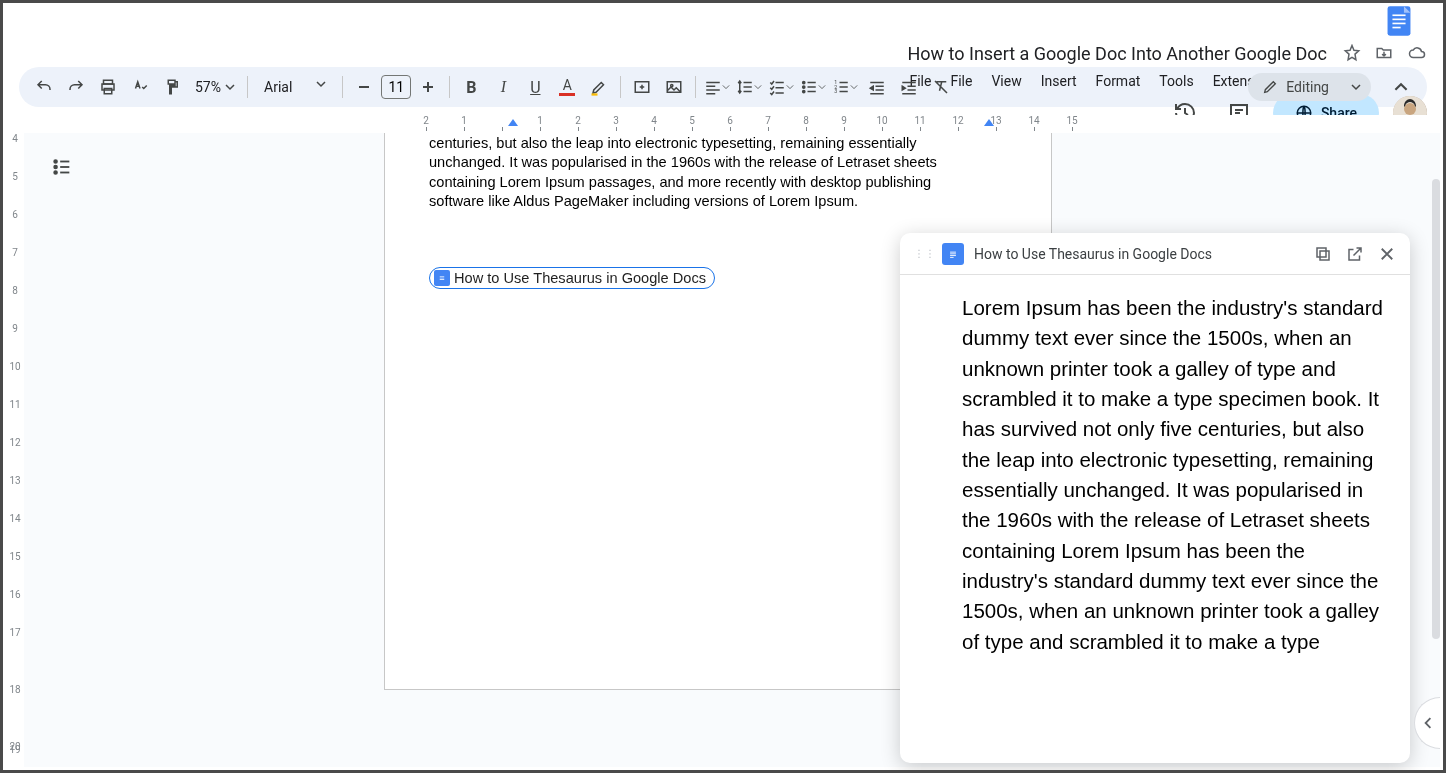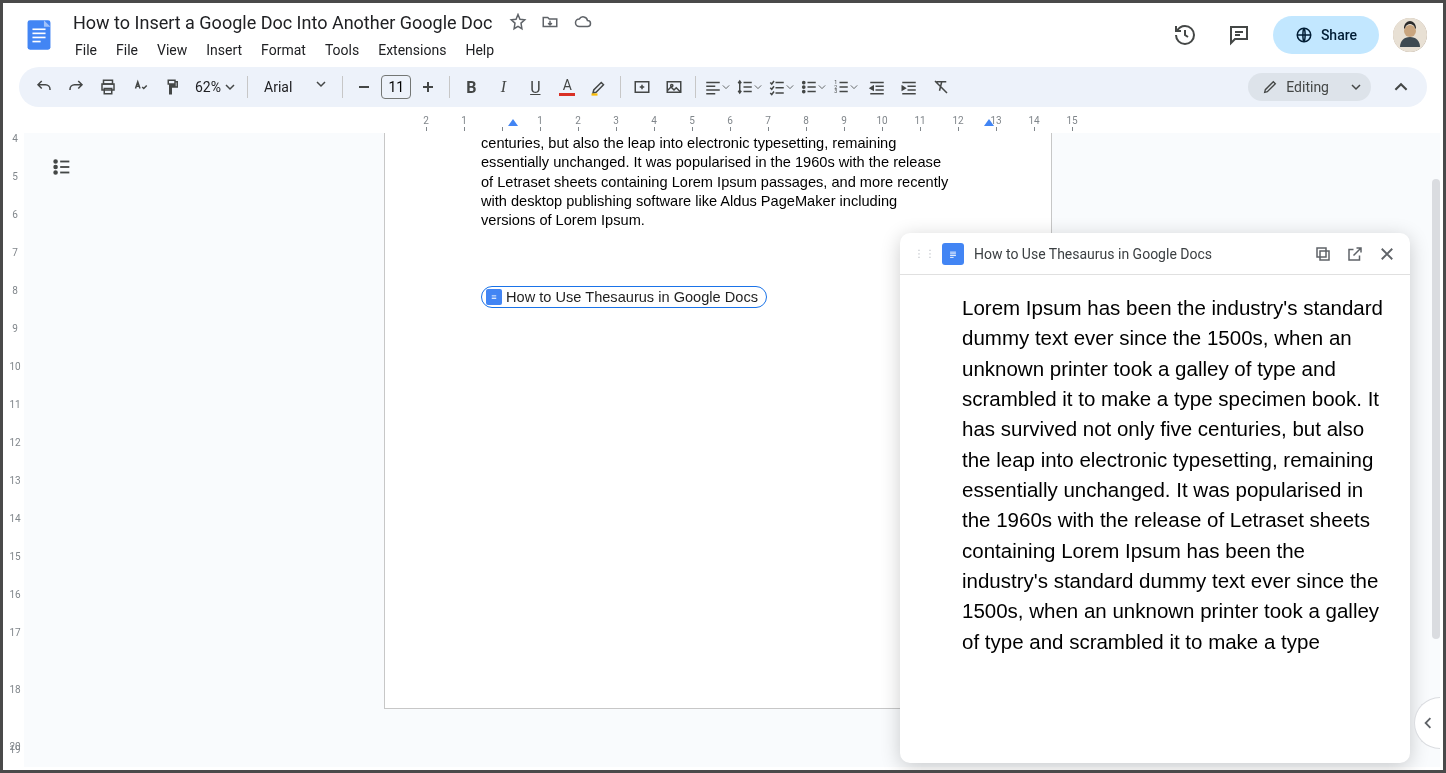--- a/index.html
+++ b/index.html
@@ -1,19 +1,19 @@
 <!DOCTYPE html>
 <html><head>
 <meta charset="utf-8">
 <style>
 * { box-sizing: border-box; margin: 0; padding: 0; }
 body { font-family: "Google Sans", Roboto, Arial, sans-serif; background: #fff; overflow: hidden; width: 1446px; height: 773px; position: relative; border: 3px solid #4a4a4a; }
 
 
-.header { height: 64px; display: flex; align-items: center; padding: 0 16px; background: #fff; }
+.header { height: 64px; display: flex; align-items: flex-end; padding: 0 16px; background: #fff; flex-direction: column; }
 .docs-logo { width: 40px; height: 40px; display: flex; align-items: center; justify-content: center; margin-right: 8px; }
 .docs-logo svg { width: 36px; height: 36px; }
 .title-area { flex: 1; }
 .title-row { display: flex; align-items: center; gap: 10px; height: 28px; }
 .doc-title { font-size: 18px; color: #202124; padding: 2px 6px; }
 .title-icons { display: flex; gap: 14px; align-items: center; }
 .title-icons span { color: #5f6368; display: flex; }
 .menu-row { display: flex; gap: 3px; margin-top: 2px; }
 .menu-item { font-size: 14px; color: #202124; padding: 4px 8px; border-radius: 4px; cursor: pointer; }
 .header-right { display: flex; align-items: center; gap: 14px; }
@@ -41,21 +41,21 @@
 .ruler-tick::before { content:''; position:absolute; left:50%; top:12px; width:1px; height:4px; background:#80868b; }
 .ruler-marker-left { position:absolute; left:471px; top:4px; width:0; height:0; border-left:5px solid transparent; border-right:5px solid transparent; border-bottom:7px solid #4285f4; }
 .ruler-marker-right { position:absolute; left:947px; top:4px; width:0; height:0; border-left:5px solid transparent; border-right:5px solid transparent; border-bottom:7px solid #4285f4; }
 
 
 .canvas-area { position: absolute; top: 130px; left: 3px; right: 3px; bottom: 3px; background: #f9fbfd; display: flex; }
 .ruler-v { width: 18px; background: #fff; font-size: 10px; color: #80868b; position: relative; }
 .ruler-v-tick { position:absolute; left:2px; width:14px; text-align:center; }
 .outline-btn { position: absolute; left: 40px; top: 18px; width: 32px; height: 32px; display:flex; align-items:center; justify-content:center; color:#444746; }
 .doc-scroll { flex:1; position:relative; overflow:hidden; }
-.page { position: absolute; left: 360px; top: -60px; width: 668px; background: #fff; border: 1px solid #c7c7c7; padding: 60px 96px 400px 96px; }
+.page { position: absolute; left: 360px; top: -60px; width: 668px; background: #fff; border: 1px solid #c7c7c7; padding: 60px 96px 400px 44px; }
 .body-text { font-family: Arial, sans-serif; font-size: 14.6px; color: #000; line-height: 1.32; }
 .chip { display: inline-flex; align-items: center; gap: 4px; background: #fff; border: 1.5px solid #1a73e8; border-radius: 12px; padding: 2px 8px 2px 4px; margin-top: 56px; font-family: Arial; font-size: 14.6px; color: #1f1f1f; }
 .chip-icon { width:16px; height:16px; background:#4285f4; border-radius:2px; display:flex; align-items:center; justify-content:center; }
 .chip-icon span { color:#fff; font-size:9px; font-weight:bold; }
 
 
 .preview { position: absolute; left: 897px; top: 230px; width: 510px; height:530px; background: #fff; border-radius: 10px; box-shadow: 0 4px 20px rgba(0,0,0,.2); display:flex; flex-direction:column; overflow:hidden; }
 .preview-head { height: 42px; display: flex; align-items: center; padding: 0 14px; gap: 10px; border-bottom: 1px solid #e0e0e0; }
 .preview-grip { color:#bdc1c6; font-size:10px; letter-spacing:1px; margin-right:-4px; }
 .preview-doc-icon { width:22px; height:22px; background:#4285f4; border-radius:3px; display:flex; align-items:center; justify-content:center; }
@@ -173,21 +173,21 @@
         <svg width="18" height="18" viewBox="0 0 24 24" fill="none" stroke="#444746" stroke-width="2">
           <path d="M6 14L9 5l3 9M7 11h4M15 12l2 2 4-4"></path>
         </svg>
       </div>
     <div class="tb-btn">
         <svg width="18" height="18" viewBox="0 0 24 24" fill="none" stroke="#444746" stroke-width="2">
           <path d="M7 3h9v5H7zM16 5h3v7h-8v9h-2v-11h7z"></path>
         </svg>
       </div>
     <div class="zoom-sel">
-      <span>62%</span>
+      <span>57%</span>
       <svg width="10" height="10" viewBox="0 0 10 10">
           <path d="M1 3l4 4 4-4" fill="none" stroke="#444746" stroke-width="1.5"></path>
         </svg>
     </div>
     <div class="tb-sep"></div>
     <div class="font-sel">
       <span>Arial</span>
       <svg width="10" height="10" viewBox="0 0 10 10">
           <path d="M1 3l4 4 4-4" fill="none" stroke="#444746" stroke-width="1.5"></path>
         </svg>

